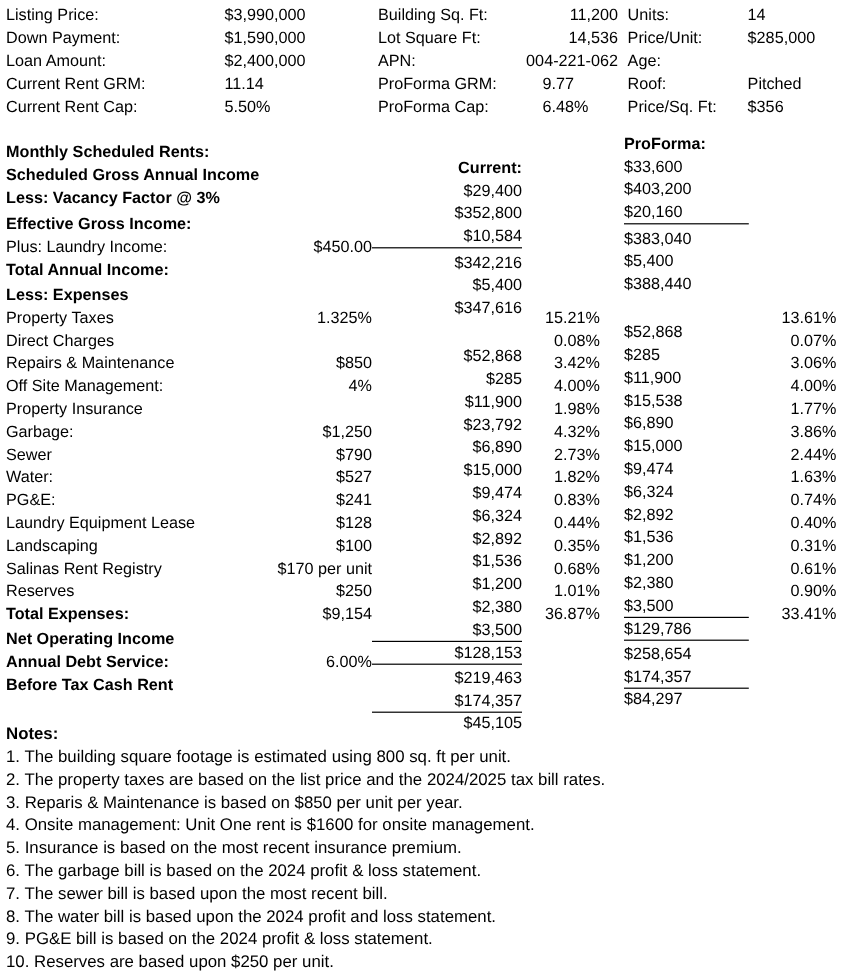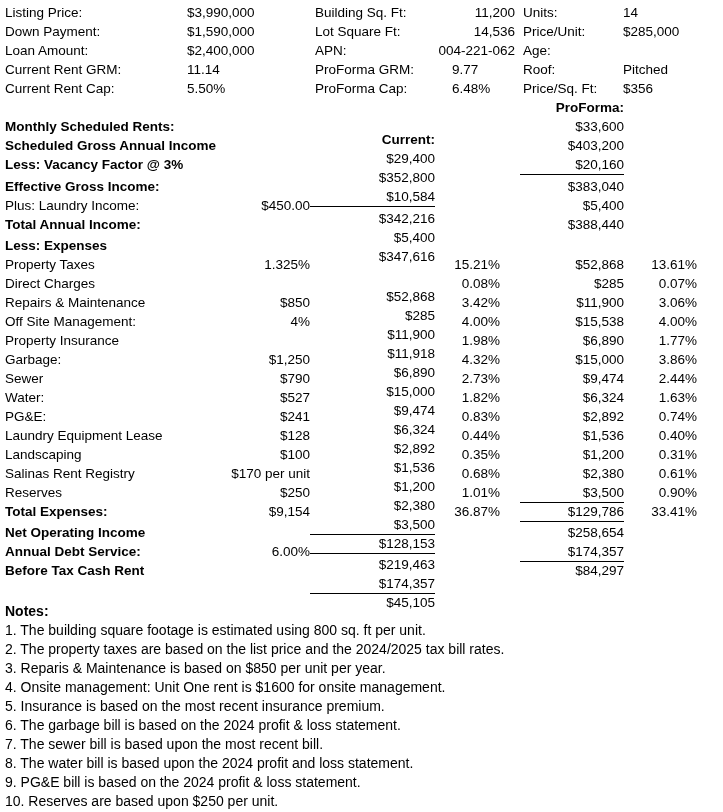--- a/index.html
+++ b/index.html
@@ -16,21 +16,21 @@
   .lbl1{left:5px;}  .val1{left:187px;}
   .lbl2{left:315px;}
   .v2r{left:392px;width:123px;text-align:right;}
   .v2l{left:452px;}
   .lbl3{left:523px;} .val3{left:623px;}
   
   .lbl{left:5px;}
   .rate{left:180px;width:130px;text-align:right;}
   .cur{left:310px;width:125px;text-align:right;margin-top:32px;}
   .curp{left:437px;width:63px;text-align:right;}
-  .pro{left:520px;width:104px;text-align:right;}
+  .pro{left:520px;width:104px;text-align:left;margin-top:12px;}
   .prop{left:630px;width:67px;text-align:right;}
   .ul{border-bottom:1px solid #000;}
   .mt2{margin-top:2px;} .mt3{margin-top:3px;}
   
   .notes{margin-top:22px;font-size:14px;}
   .nr{height:19px;line-height:19px;padding-left:5px;white-space:nowrap;}
   .nt{font-weight:bold;}
 </style>
 </head>
 <body>
@@ -139,21 +139,21 @@
     <span class="lbl">Repairs &amp; Maintenance</span>
     <span class="rate">$850</span>
     <span class="cur">$11,900</span>
     <span class="curp">3.42%</span>
     <span class="pro">$11,900</span>
     <span class="prop">3.06%</span>
   </div>
   <div class="r">
     <span class="lbl">Off Site Management:</span>
     <span class="rate">4%</span>
-    <span class="cur">$11,918</span>
+    <span class="cur">$23,792</span>
     <span class="curp">4.00%</span>
     <span class="pro">$15,538</span>
     <span class="prop">4.00%</span>
   </div>
   <div class="r">
     <span class="lbl">Property Insurance</span>
     <span class="rate"></span>
     <span class="cur">$6,890</span>
     <span class="curp">1.98%</span>
     <span class="pro">$6,890</span>

